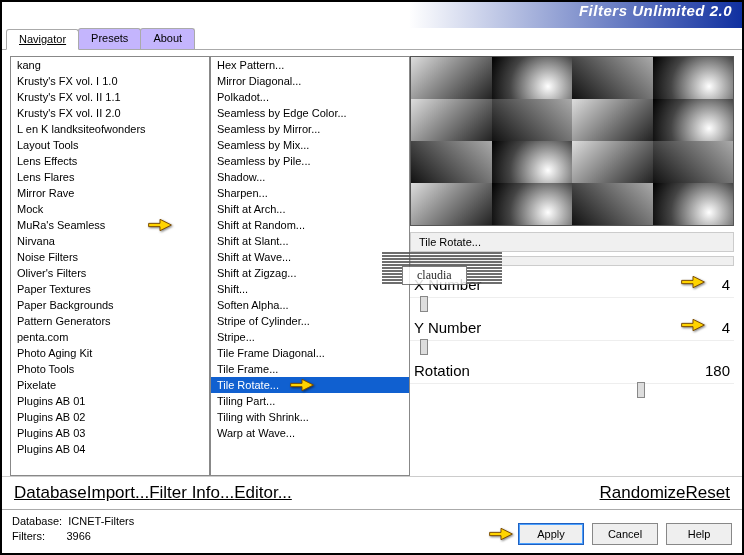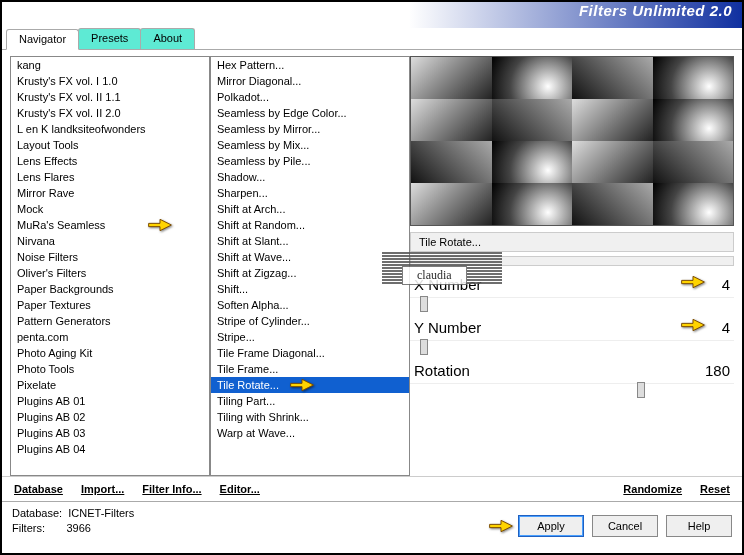--- a/index.html
+++ b/index.html
@@ -1,21 +1,21 @@
 <!DOCTYPE html>
 <html><head>
 <meta charset="utf-8">
 <style>
 * { box-sizing: border-box; margin: 0; padding: 0; font-family: "Segoe UI", Tahoma, Arial, sans-serif; }
 body { width: 744px; height: 555px; background: #fff; font-size: 11px; color: #000; border: 2px solid #000; position: relative; overflow: hidden; }
 .titlebar { height: 26px; background: linear-gradient(to right, #fff 0%, #fff 55%, #1030a0 100%); display: flex; justify-content: flex-end; align-items: flex-start; padding-right: 10px; }
 .title { color: #fff; font-style: italic; font-weight: bold; font-size: 15px; letter-spacing: 0.5px; }
 .tabs { display: flex; border-bottom: 1px solid #aaa; height: 22px; padding-left: 4px; }
-.tab { padding: 3px 12px 2px 12px; border: 1px solid #aaa; border-bottom: none; background: #5eead4; font-size: 11px; cursor: pointer; margin-right: -1px; border-radius: 3px 3px 0 0; }
-.tab.active { background: #fff; border-bottom: 1px solid #fff; position: relative; top: 1px; z-index: 2; }
+.tab { padding: 3px 12px 2px 12px; border: 1px solid #aaa; border-bottom: none; background: #c4b5fd; font-size: 11px; cursor: pointer; margin-right: -1px; border-radius: 3px 3px 0 0; }
+.tab.active { background: #fff; border-bottom: 1px solid #fff; position: relative; top: 1px; z-index: 2; text-decoration: underline; }
 .content { display: flex; height: 426px; padding: 6px 8px 0 8px; gap: 0; }
 .listcol { width: 200px; display: flex; flex-direction: column; }
 .list { flex: 1; border: 1px solid #888; overflow-y: scroll; overflow-x: hidden; background: #fff; font-size: 11px; }
 .list-item { padding: 2px 6px; white-space: nowrap; cursor: pointer; position: relative; }
 .list-item.selected { background: #1060d0; color: #fff; }
 .scrollbar::-webkit-scrollbar { width: 16px; }
 .scrollbar::-webkit-scrollbar-track { background: #f0f0f0; }
 .scrollbar::-webkit-scrollbar-thumb { background: #c0c0c0; border: 1px solid #888; }
 .rightcol { flex: 1; display: flex; flex-direction: column; }
 .preview { height: 170px; background: #000; border: 1px solid #555; margin-bottom: 6px; display: grid; grid-template-columns: repeat(4,1fr); grid-template-rows: repeat(4,1fr); }
@@ -23,21 +23,21 @@
 .tile:nth-child(odd){ background: linear-gradient(135deg,#ddd,#222); }
 .tile:nth-child(3n){ background: linear-gradient(45deg,#111,#aaa); }
 .filter-title { background: #f0f0f0; padding: 3px 8px; border: 1px solid #ccc; margin-bottom: 4px; font-size: 11px; }
 .progress { height: 10px; background: #f0f0f0; border: 1px solid #ccc; margin-bottom: 8px; }
 .params { font-size: 15px; }
 .param-row { display: flex; justify-content: space-between; align-items: center; padding: 2px 4px; position: relative; }
 .param-label { flex: 1; }
 .param-val { width: 30px; text-align: right; }
 .slider-area { height: 14px; border-top: 1px solid #eee; position: relative; margin: 2px 0 6px 0; }
 .slider-thumb { position: absolute; top: -2px; width: 8px; height: 16px; background: #ddd; border: 1px solid #888; }
-.btnrow { display: flex; gap: 18px; padding: 6px 12px; border-top: 1px solid #ccc; font-size: 11px; font-weight: bold; }
+.btnrow { display: flex; padding: 6px 12px; border-top: 1px solid #ccc; font-size: 17px; font-weight: normal; }
 .linkbtn { text-decoration: underline; cursor: pointer; }
 .btnrow .spacer { flex: 1; }
 .bottom { padding: 4px 10px 6px 10px; display: flex; align-items: flex-end; border-top: 1px solid #aaa; }
 .status { font-size: 11px; line-height: 1.4; }
 .dlg-btns { margin-left: auto; display: flex; gap: 8px; align-items: center; position: relative; }
 .winbtn { min-width: 66px; height: 22px; background: #efefef; border: 1px solid #888; font-size: 11px; cursor: pointer; }
 .winbtn.primary { border: 1px solid #2060c0; box-shadow: 0 0 0 1px #4aa0ff inset; }
 .hand { position: absolute; width: 26px; height: 20px; pointer-events: none; z-index: 50; }
 .hand svg { width: 100%; height: 100%; filter: drop-shadow(1px 1px 1px rgba(0,0,0,.5)); }
 .watermark { position: absolute; left: 380px; top: 250px; width: 120px; height: 50px; opacity: .85; z-index: 40; pointer-events: none; }
@@ -70,22 +70,22 @@
         <div class="list-item">Lens Effects</div>
         <div class="list-item">Lens Flares</div>
         <div class="list-item">Mirror Rave</div>
         <div class="list-item">Mock</div>
         <div class="list-item">MuRa's Seamless<span class="hand" style="position: absolute; right: 36px; top: -2px;"><svg viewBox="0 0 32 24">
               <path d="M2 10 L16 10 L16 5 L30 12 L16 19 L16 14 L2 14 Z" fill="#ffd400" stroke="#7a4a00" stroke-width="1.2"></path>
             </svg></span></div>
         <div class="list-item">Nirvana</div>
         <div class="list-item">Noise Filters</div>
         <div class="list-item">Oliver's Filters</div>
+        <div class="list-item">Paper Textures</div>
         <div class="list-item">Paper Backgrounds</div>
-        <div class="list-item">Paper Textures</div>
         <div class="list-item">Pattern Generators</div>
         <div class="list-item">penta.com</div>
         <div class="list-item">Photo Aging Kit</div>
         <div class="list-item">Photo Tools</div>
         <div class="list-item">Pixelate</div>
         <div class="list-item">Plugins AB 01</div>
         <div class="list-item">Plugins AB 02</div>
         <div class="list-item">Plugins AB 03</div>
         <div class="list-item">Plugins AB 04</div>
       </div>

